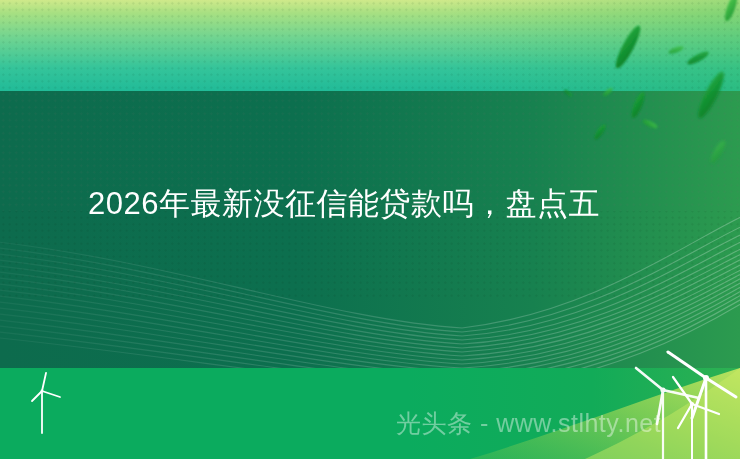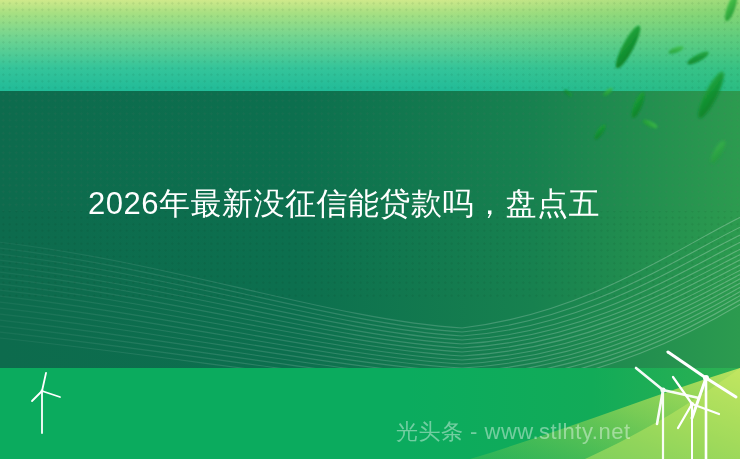--- a/index.html
+++ b/index.html
@@ -97,25 +97,24 @@
     white-space: nowrap;
     font-weight: 400;
   }
 
   
   .watermark {
     position: absolute;
     left: 396px;
     top: 406px;
     color: rgba(255,255,255,0.42);
-    font-size: 22px;
+    font-size: 25px;
     line-height: 34px;
     letter-spacing: 0.5px;
     white-space: nowrap;
-    margin-top: 9px;
   }
 </style>
 </head>
 <body>
 
 <div id="banner">
 
   <div class="band band-top"></div>
   <div class="band band-mid"></div>
   <div class="band band-bot"></div>

